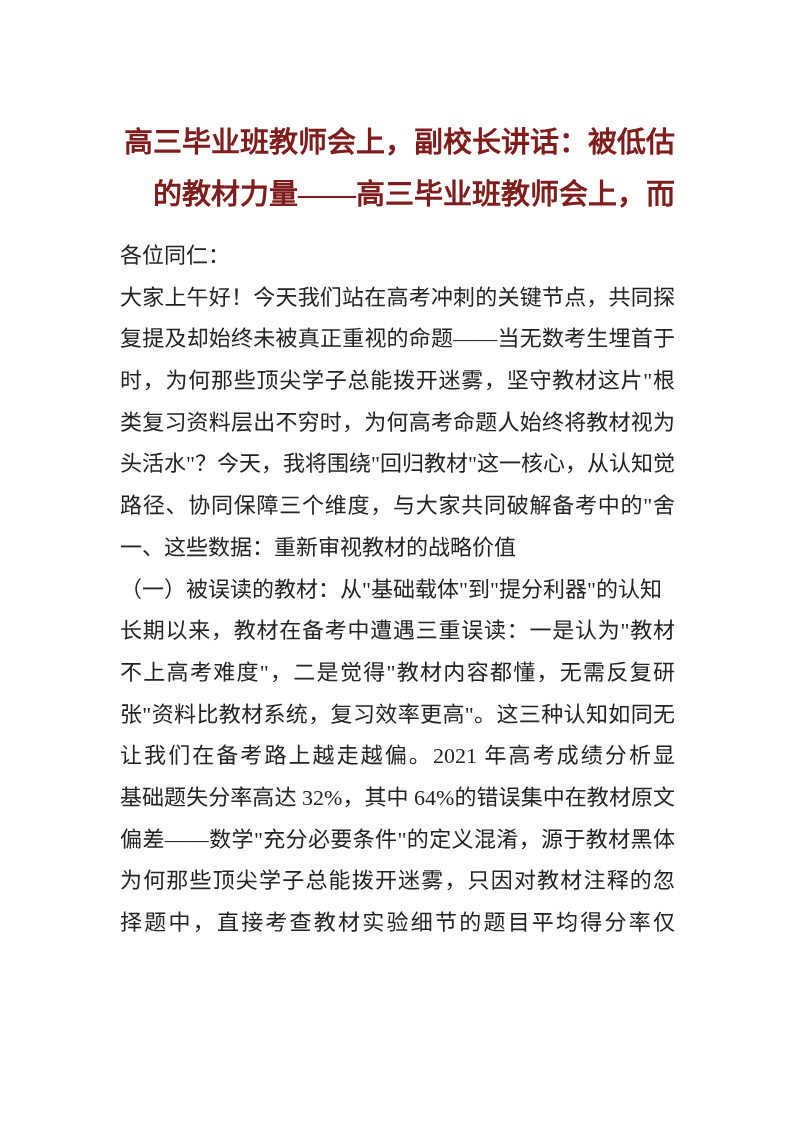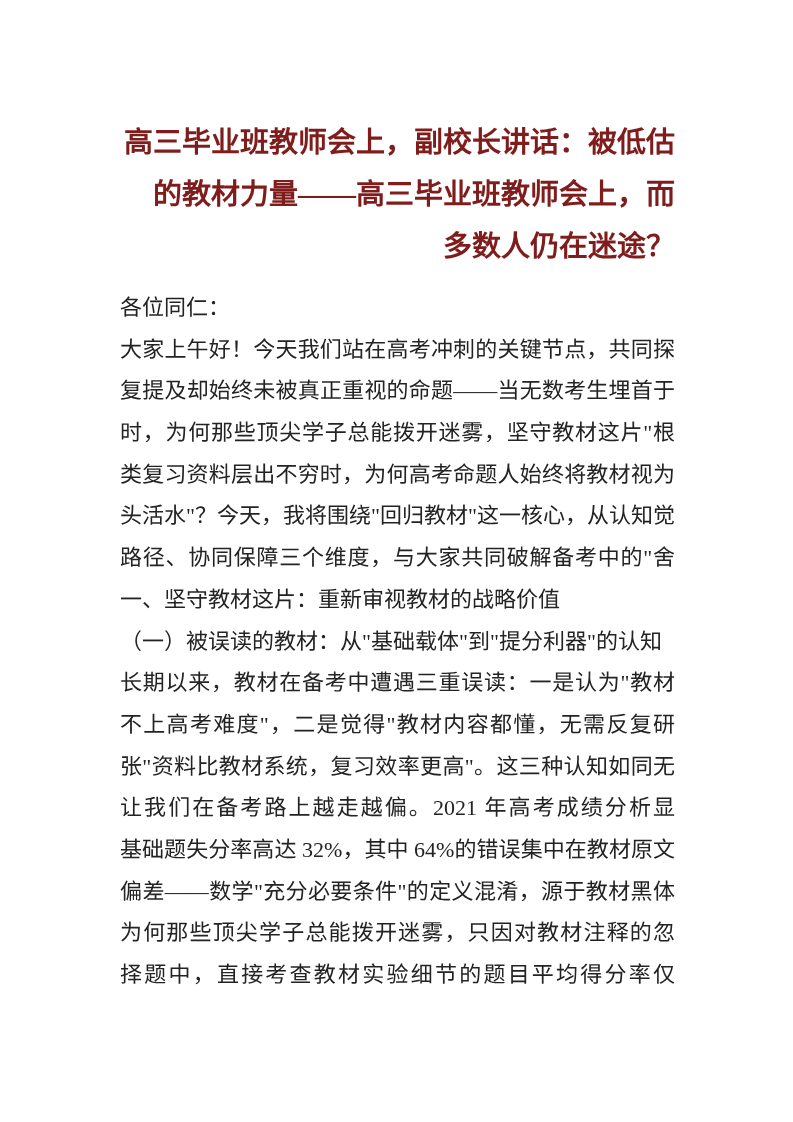--- a/index.html
+++ b/index.html
@@ -50,31 +50,30 @@
   }
 </style>
 </head>
 <body>
 
 <div class="page" style="background: rgb(255, 255, 255);">
   <div class="content">
     <h1 class="doc-title" style="color: #7f1d1d; text-align: right;">
         <div class="title-line">高三毕业班教师会上，副校长讲话：被低估</div>
         <div class="title-line">的教材力量——高三毕业班教师会上，而</div>
-        <div class="title-line">多数人仍在迷途？</div>
       </h1>
     <div class="doc-body" style="color: rgb(35, 35, 35);">
         <div class="body-line">各位同仁：</div>
         <div class="body-line justify">大家上午好！今天我们站在高考冲刺的关键节点，共同探讨一个被反</div>
         <div class="body-line justify">复提及却始终未被真正重视的命题——当无数考生埋首于书山题海</div>
         <div class="body-line justify">时，为何那些顶尖学子总能拨开迷雾，坚守教材这片"根据地"？当各</div>
         <div class="body-line justify">类复习资料层出不穷时，为何高考命题人始终将教材视为命题的"源</div>
         <div class="body-line justify">头活水"？今天，我将围绕"回归教材"这一核心，从认知觉醒、实践</div>
         <div class="body-line justify">路径、协同保障三个维度，与大家共同破解备考中的"舍本逐末"之困。</div>
-        <div class="body-line">一、坚守教材这片：重新审视教材的战略价值</div>
+        <div class="body-line">一、这些数据：重新审视教材的战略价值</div>
         <div class="body-line">（一）被误读的教材：从"基础载体"到"提分利器"的认知跃迁</div>
         <div class="body-line justify">长期以来，教材在备考中遭遇三重误读：一是认为"教材太简单，配</div>
         <div class="body-line justify">不上高考难度"，二是觉得"教材内容都懂，无需反复研读"，三是主</div>
         <div class="body-line justify">张"资料比教材系统，复习效率更高"。这三种认知如同无形的枷锁，</div>
         <div class="body-line justify">让我们在备考路上越走越偏。2021 年高考成绩分析显示，我校考生</div>
         <div class="body-line justify">基础题失分率高达 32%，其中 64%的错误集中在教材原文表述的理解</div>
         <div class="body-line justify">偏差——数学"充分必要条件"的定义混淆，源于教材黑体字未吃透；</div>
         <div class="body-line justify">为何那些顶尖学子总能拨开迷雾，只因对教材注释的忽视；理综选</div>
         <div class="body-line justify">择题中，直接考查教材实验细节的题目平均得分率仅 86%。这些数据</div>
       </div>

